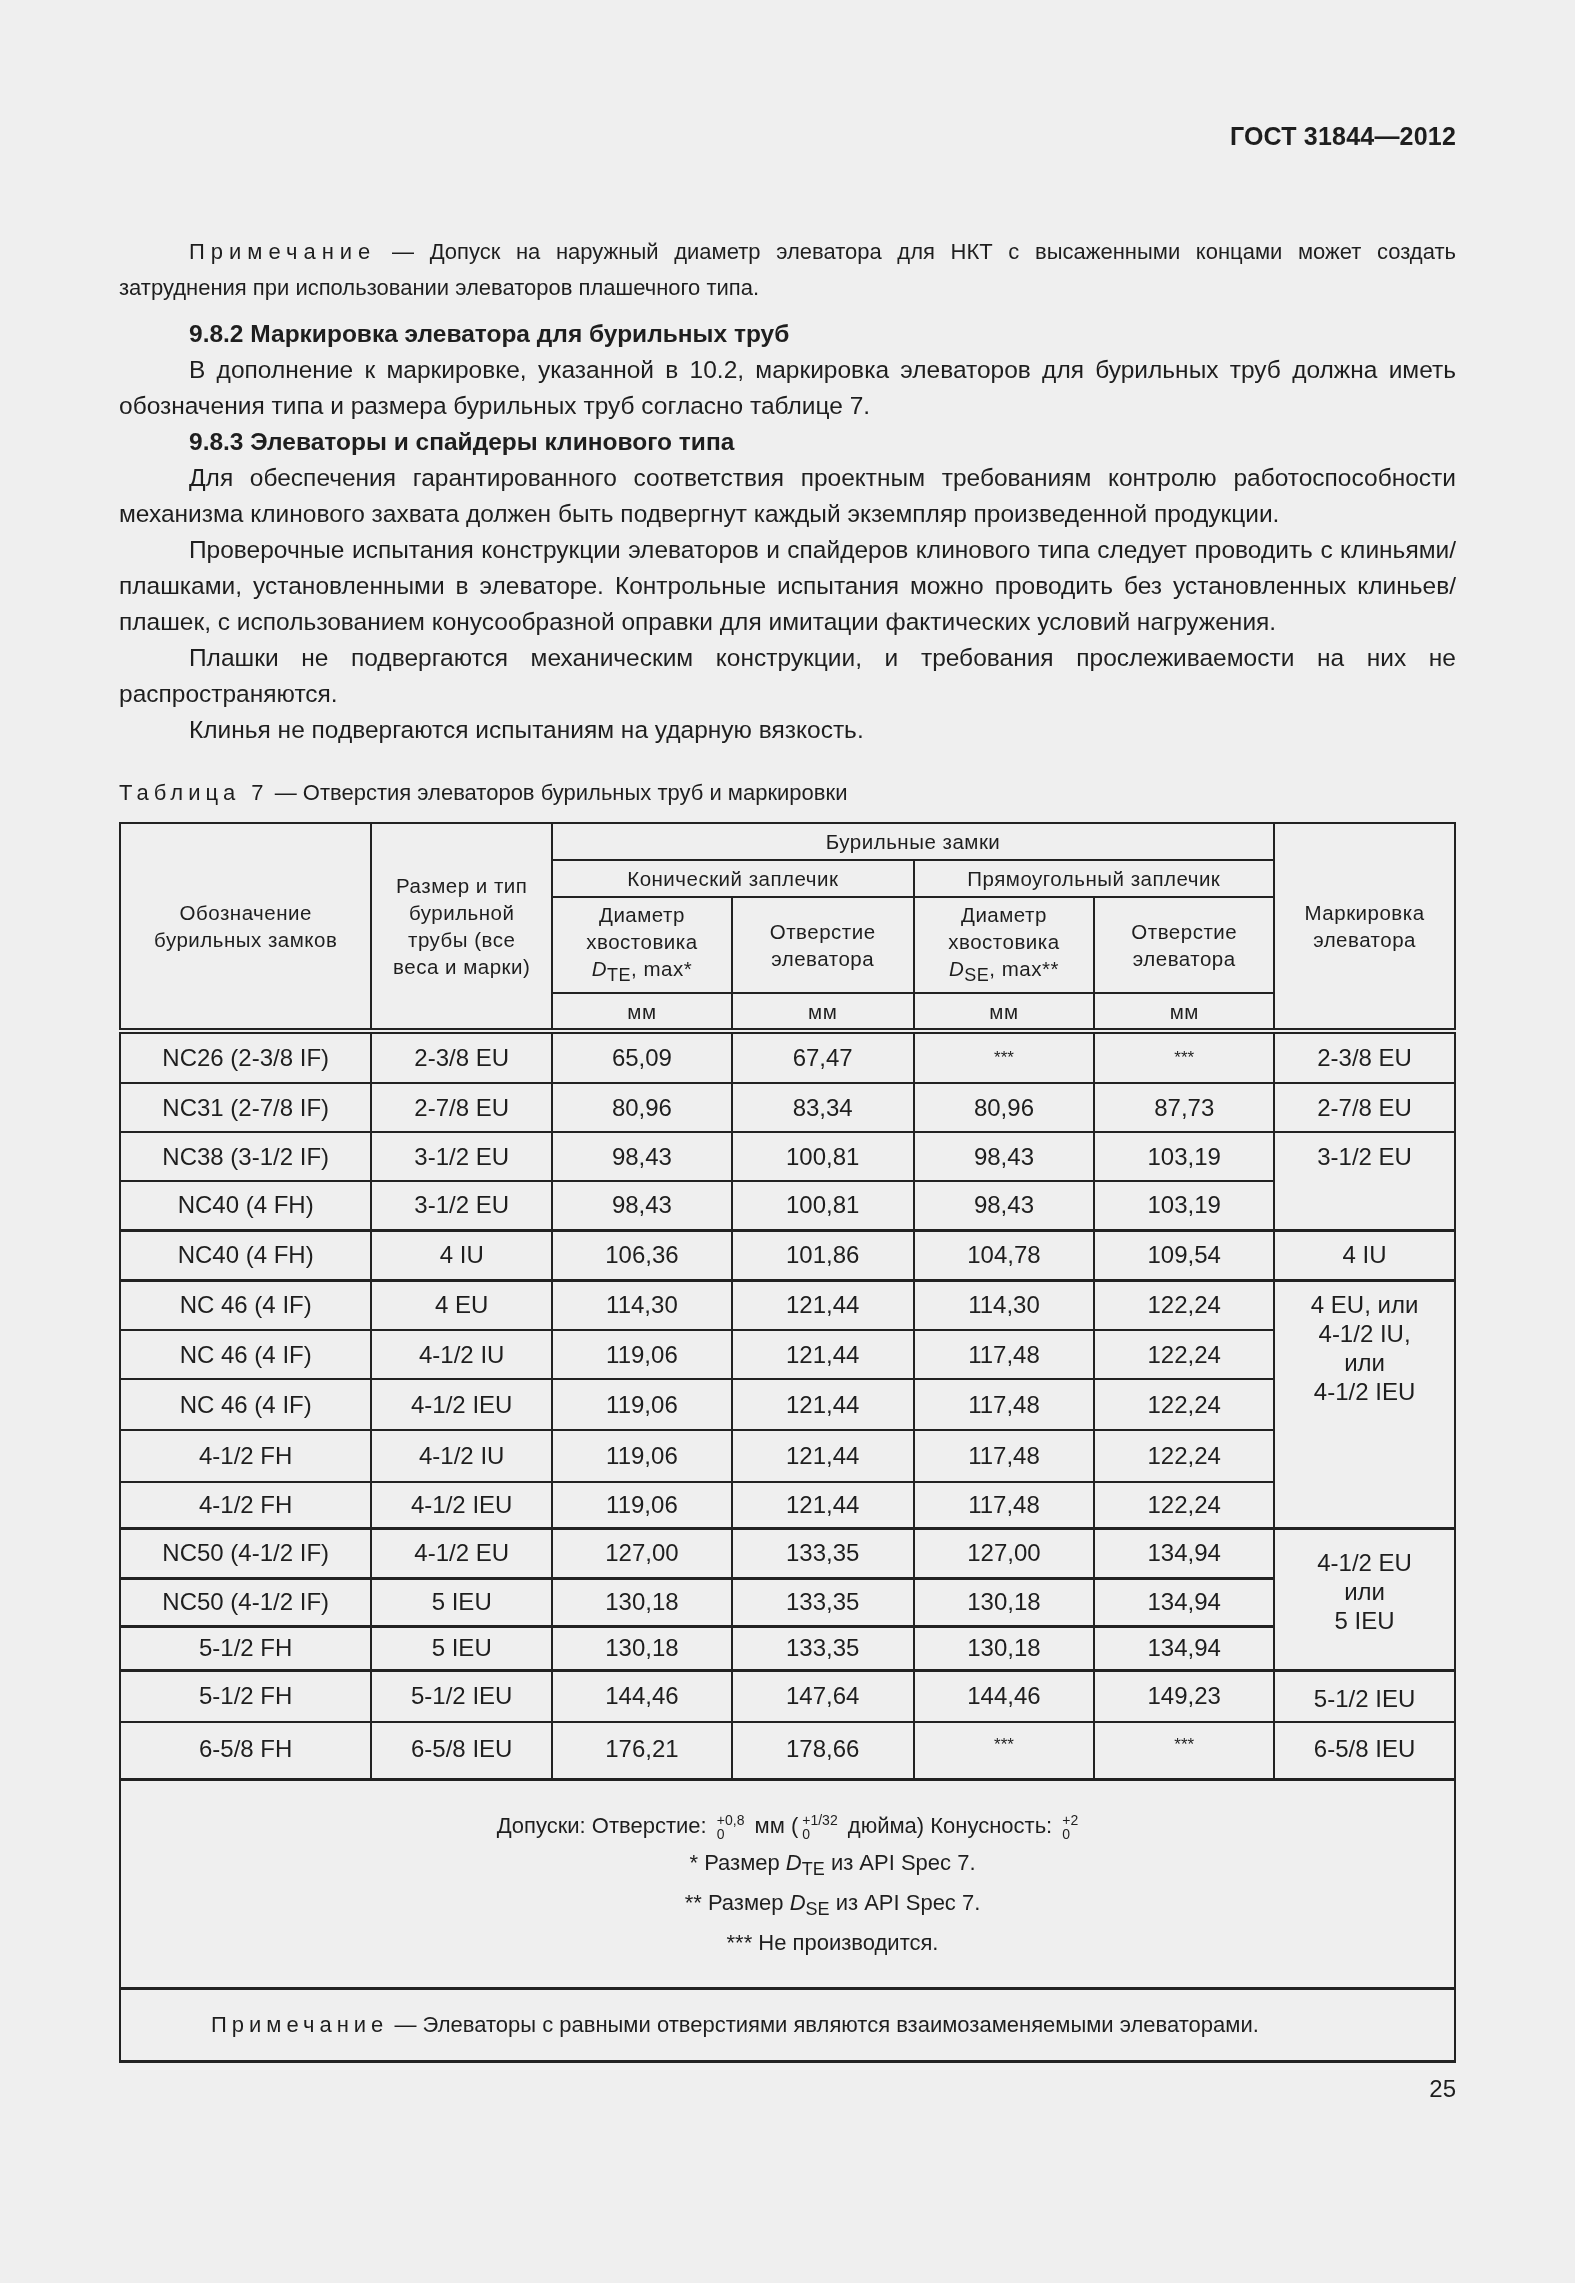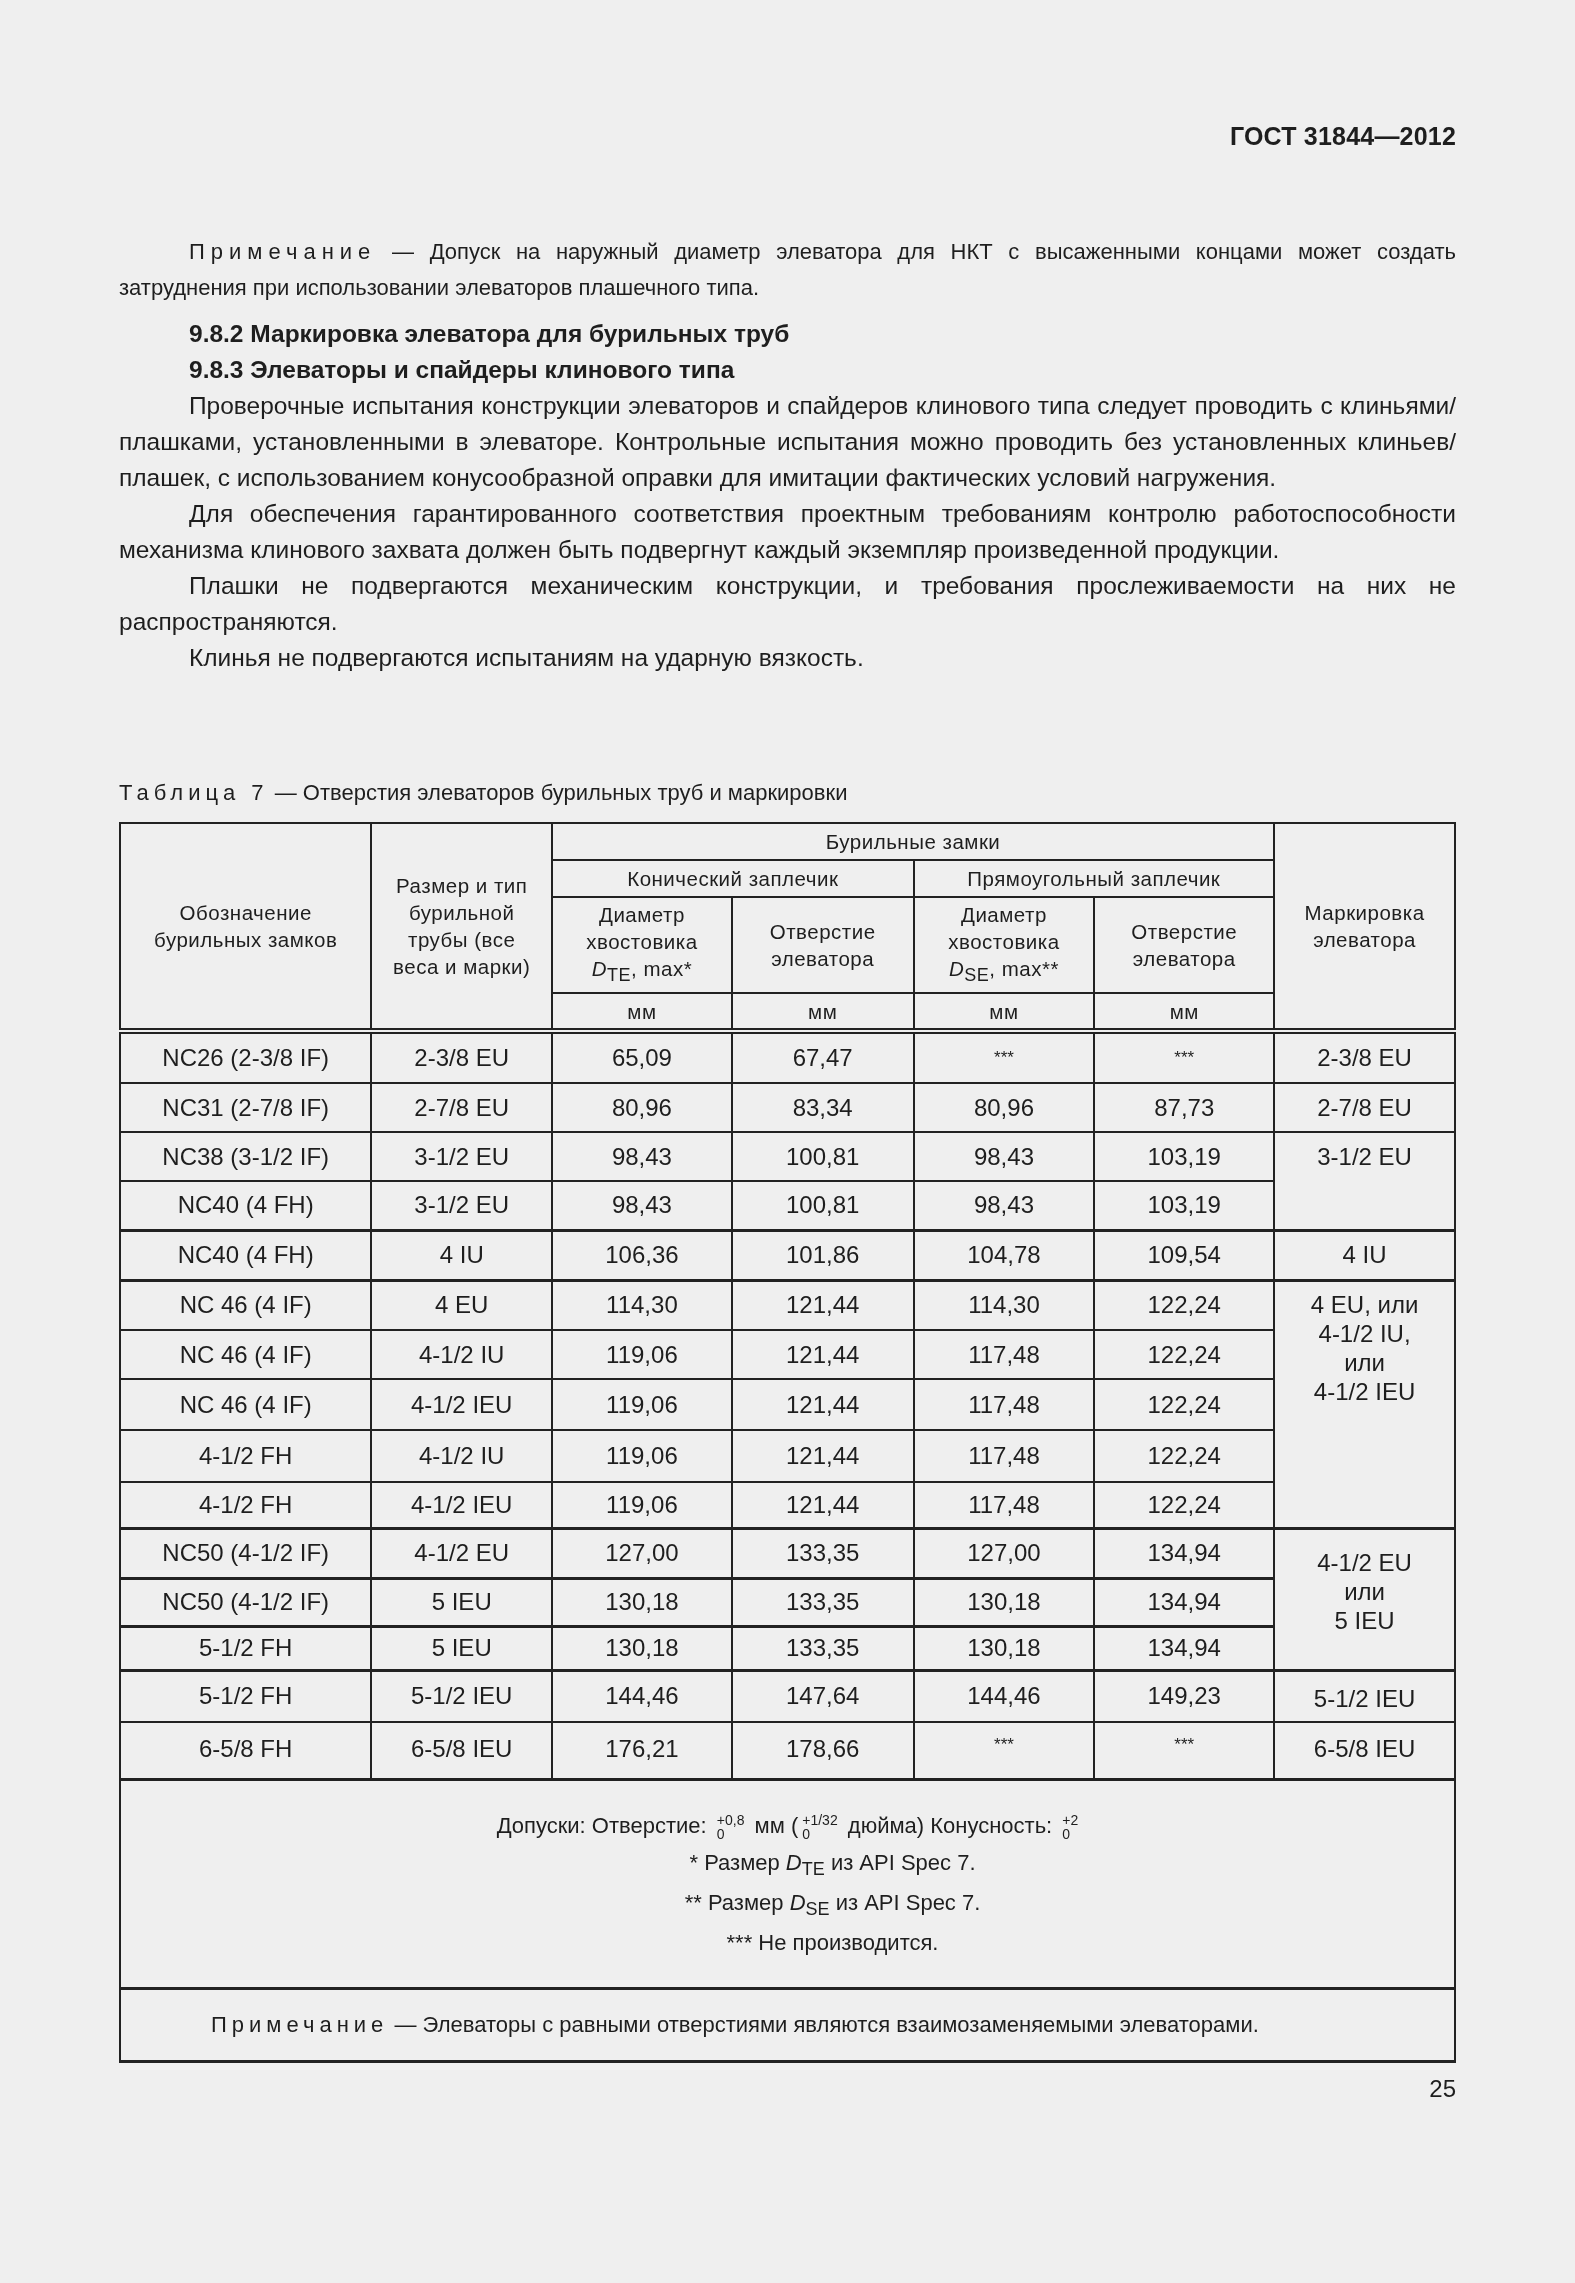--- a/index.html
+++ b/index.html
@@ -25,23 +25,24 @@
   .pgnum{position:absolute;right:119px;top:2075px;font-size:24px;margin-left:32px;}
 </style>
 </head>
 <body>
 
 <div class="hdr">ГОСТ 31844—2012</div>
 
 <div class="page">
   <p class="note ind"><span class="sp">Примечание</span><span> — Допуск на наружный диаметр элеватора для НКТ с высаженными концами может создать затруднения при использовании элеваторов плашечного типа.</span></p>
   <p class="h">9.8.2 Маркировка элеватора для бурильных труб</p>
+  <p class="p ind">В дополнение к маркировке, указанной в 10.2, маркировка элеваторов для бурильных труб должна иметь обозначения типа и размера бурильных труб согласно таблице 7.</p>
   <p class="h">9.8.3 Элеваторы и спайдеры клинового типа</p>
+  <p class="p ind">Для обеспечения гарантированного соответствия проектным требованиям контролю работоспособности механизма клинового захвата должен быть подвергнут каждый экземпляр произведенной продукции.</p>
   <p class="p ind">Проверочные испытания конструкции элеваторов и спайдеров клинового типа следует проводить с клиньями/плашками, установленными в элеваторе. Контрольные испытания можно проводить без установленных клиньев/плашек, с использованием конусообразной оправки для имитации фактических условий нагружения.</p>
-  <p class="p ind">Для обеспечения гарантированного соответствия проектным требованиям контролю работоспособности механизма клинового захвата должен быть подвергнут каждый экземпляр произведенной продукции.</p>
   <p class="p ind">Плашки не подвергаются механическим конструкции, и требования прослеживаемости на них не распространяются.</p>
   <p class="p ind">Клинья не подвергаются испытаниям на ударную вязкость.</p>
 </div>
 
 <div class="cap"><span class="sp" style="letter-spacing:5px">Таблица 7</span><span> — Отверстия элеваторов бурильных труб и маркировки</span></div>
 
 <table class="t">
   <colgroup>
     <col style="width:252px">
       <col style="width:181px">

